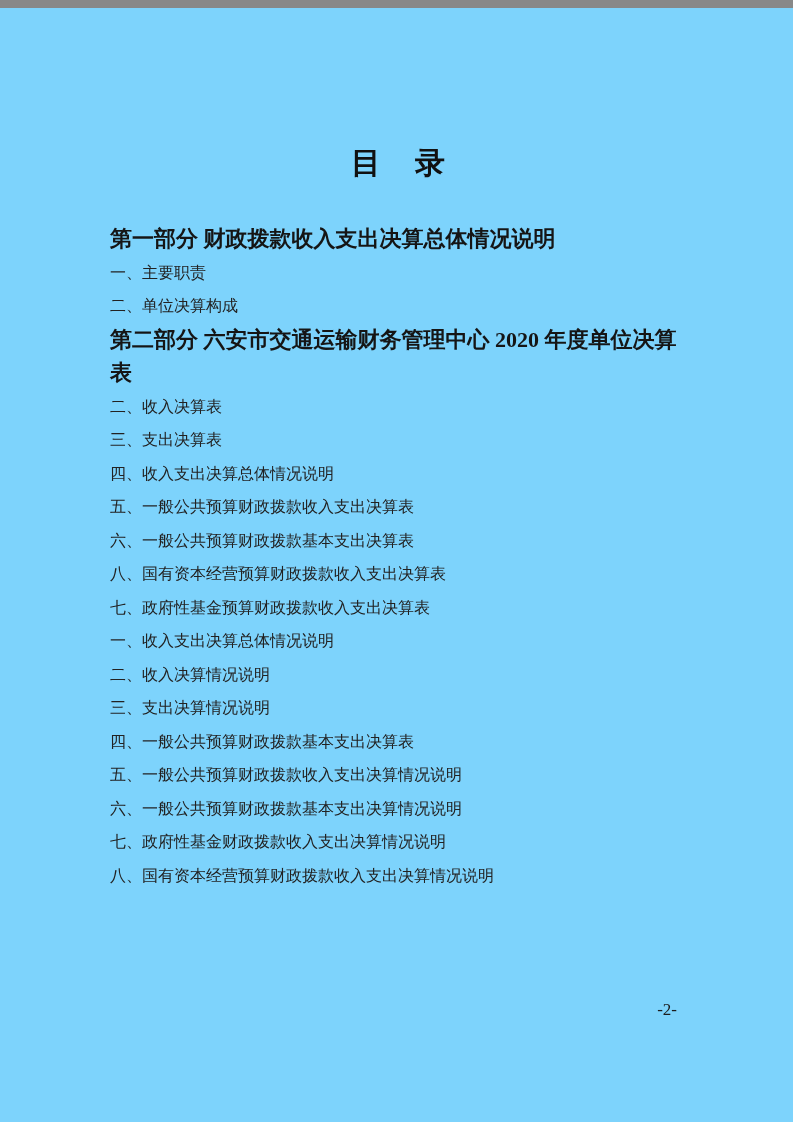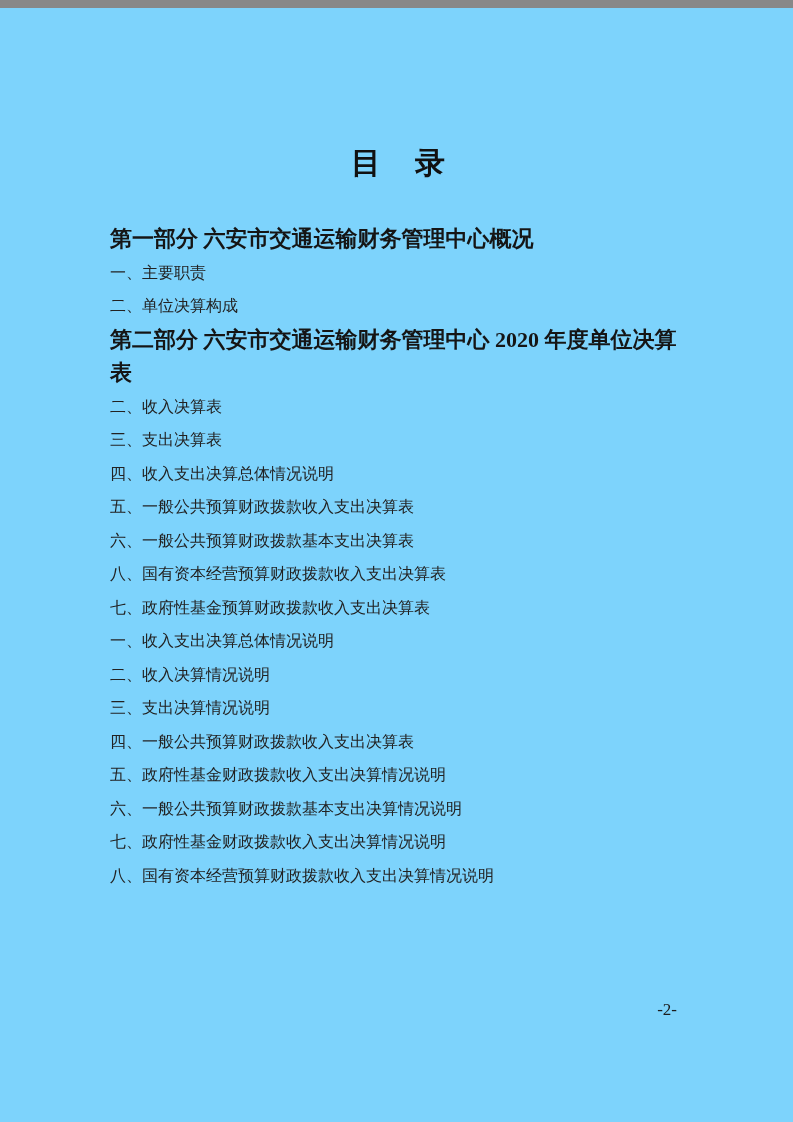--- a/index.html
+++ b/index.html
@@ -56,38 +56,38 @@
   }
 </style>
 </head>
 <body>
 
 <div class="page">
   <div class="content">
 
     <div class="doc-title">目　录</div>
 
-    <div class="toc-heading">第一部分 六安市交通运输财务管理中心概况</div>
+    <div class="toc-heading">第一部分 财政拨款收入支出决算总体情况说明</div>
     <div class="toc-item">一、主要职责</div>
     <div class="toc-item">二、单位决算构成</div>
 
     <div class="toc-heading">第二部分 六安市交通运输财务管理中心 2020 年度单位决算表</div>
     <div class="toc-item">二、收入决算表</div>
     <div class="toc-item">三、支出决算表</div>
     <div class="toc-item">四、收入支出决算总体情况说明</div>
     <div class="toc-item">五、一般公共预算财政拨款收入支出决算表</div>
     <div class="toc-item">六、一般公共预算财政拨款基本支出决算表</div>
     <div class="toc-item">八、国有资本经营预算财政拨款收入支出决算表</div>
     <div class="toc-item">七、政府性基金预算财政拨款收入支出决算表</div>
 
     <div class="toc-item">一、收入支出决算总体情况说明</div>
     <div class="toc-item">二、收入决算情况说明</div>
     <div class="toc-item">三、支出决算情况说明</div>
-    <div class="toc-item">四、一般公共预算财政拨款收入支出决算表</div>
-    <div class="toc-item">五、政府性基金财政拨款收入支出决算情况说明</div>
+    <div class="toc-item">四、一般公共预算财政拨款基本支出决算表</div>
+    <div class="toc-item">五、一般公共预算财政拨款收入支出决算情况说明</div>
     <div class="toc-item">六、一般公共预算财政拨款基本支出决算情况说明</div>
     <div class="toc-item">七、政府性基金财政拨款收入支出决算情况说明</div>
     <div class="toc-item">八、国有资本经营预算财政拨款收入支出决算情况说明</div>
 
   </div>
 
   <div class="page-number">-2-</div>
 </div>
 
 </body></html>

